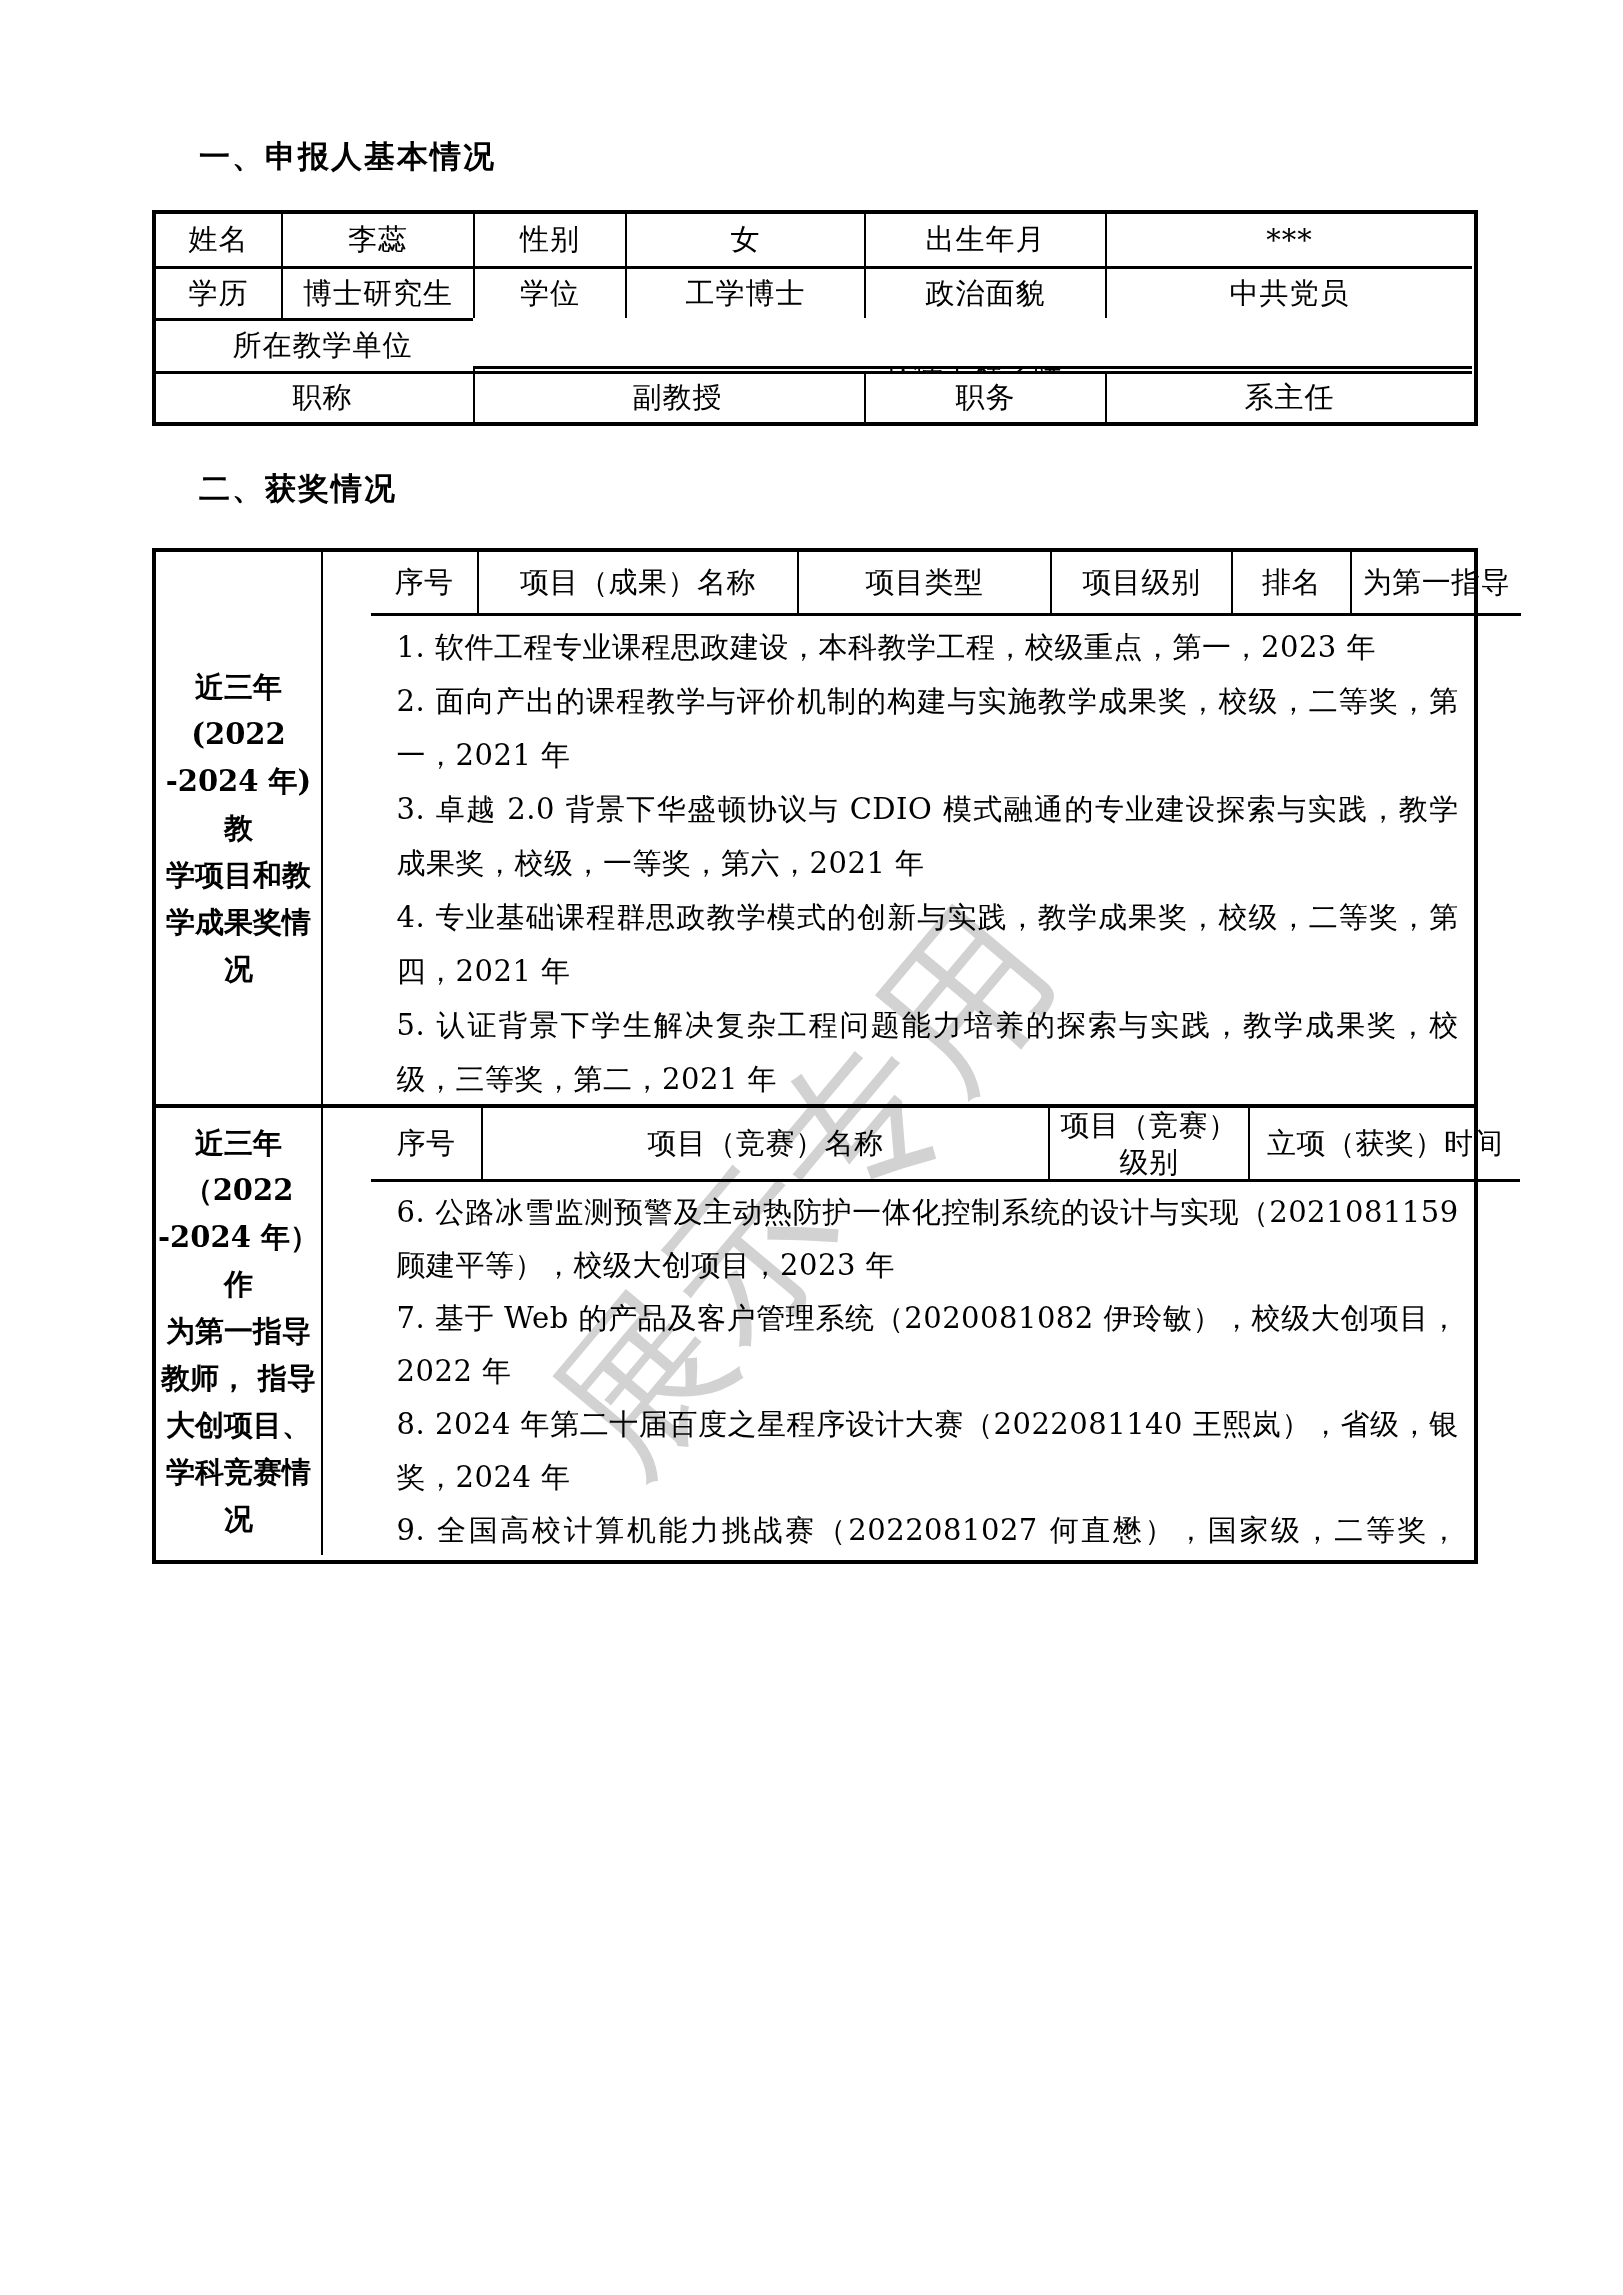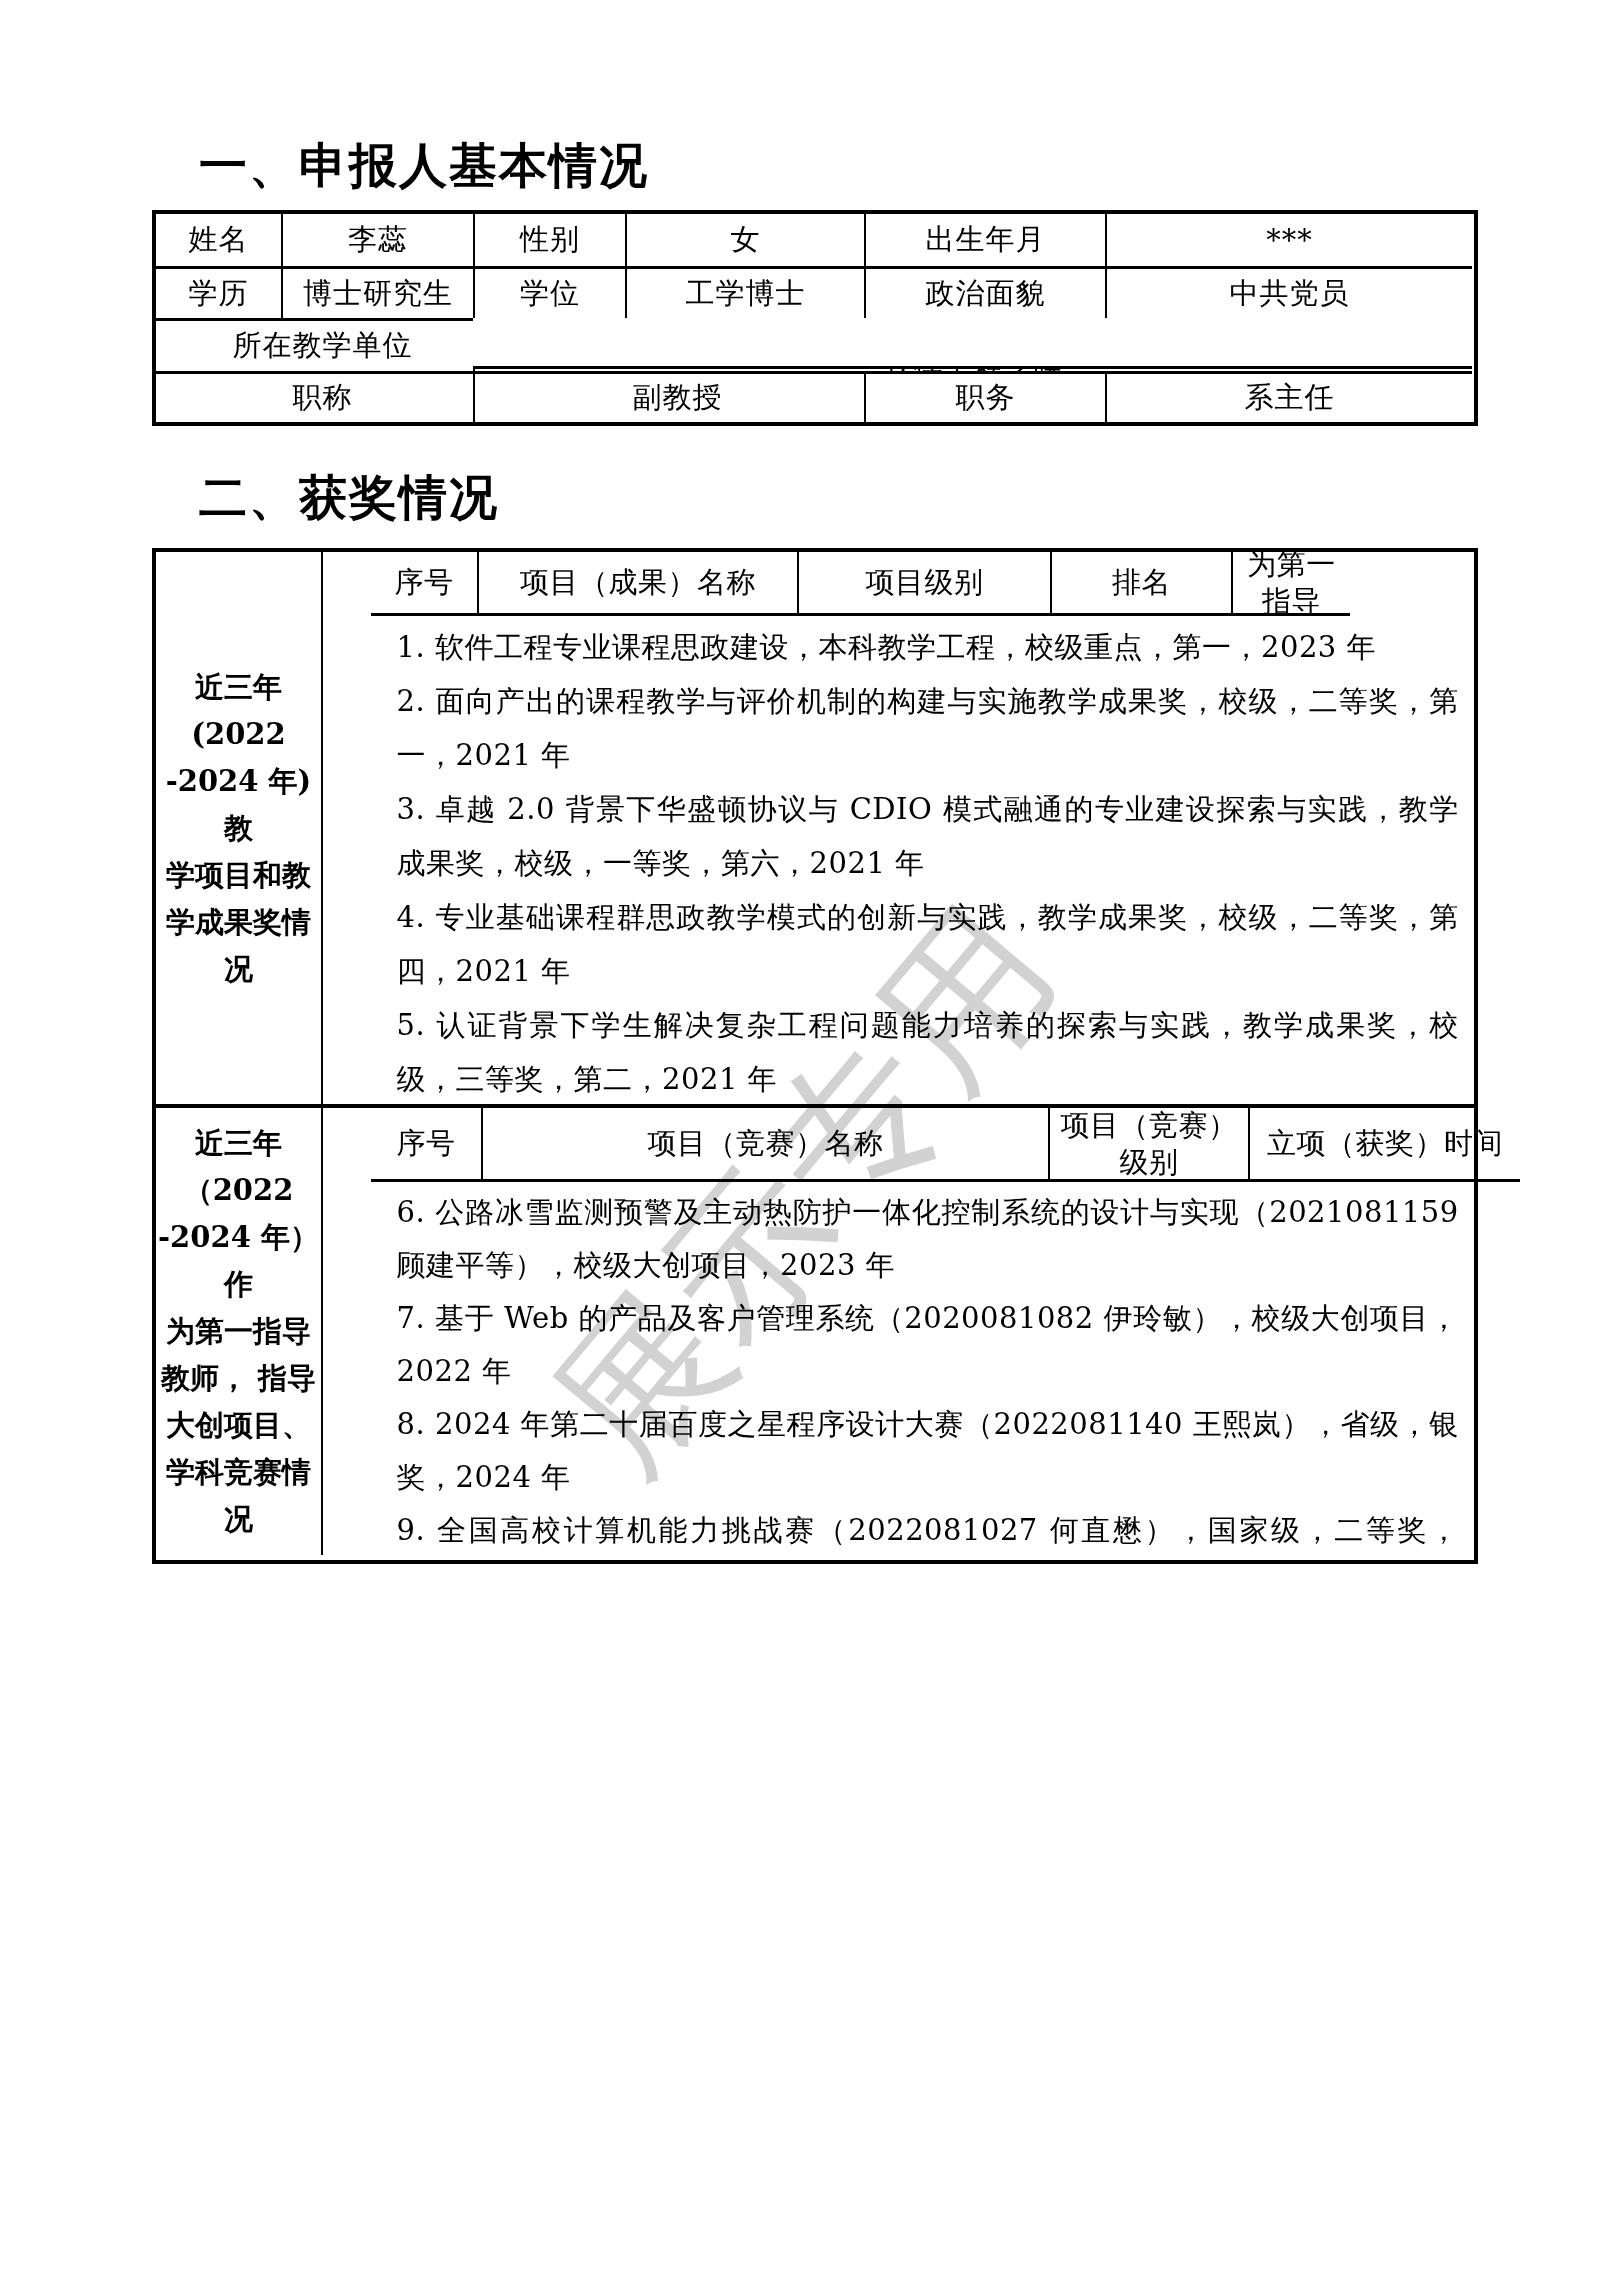--- a/index.html
+++ b/index.html
@@ -24,21 +24,21 @@
     transform:rotate(-50deg);
     z-index:0;
     white-space:nowrap;
     user-select:none;
   }
   .content{position:relative;z-index:1;}
   
   .sec-title{
     position:absolute;
     left:199px;
-    font-size:48px;
+    font-size:31px;
     font-weight:bold;
     line-height:1.1;
     letter-spacing:2px;
   }
   #title1{top:139px;}
   #title2{top:471px;}
   
   .t1{
     position:absolute;left:152px;top:210px;
     width:1326px;box-sizing:border-box;
@@ -155,20 +155,21 @@
         <div class="sidebar">近三年
 (2022
 -2024 年)教
 学项目和教
 学成果奖情
 况</div>
         <div class="gright">
           <div class="ghead" id="ghead1">
             <div>序号</div>
             <div>项目（成果）名称</div>
+            <div>项目类型</div>
             <div>项目级别</div>
             <div>排名</div>
             <div>为第一指导</div>
           </div>
           <div class="gbody" id="gbody1">
             <p class="item">1. 软件工程专业课程思政建设，本科教学工程，校级重点，第一，2023 年</p>
             <p class="item">2. 面向产出的课程教学与评价机制的构建与实施教学成果奖，校级，二等奖，第一，2021 年</p>
             <p class="item">3. 卓越 2.0 背景下华盛顿协议与 CDIO 模式融通的专业建设探索与实践，教学成果奖，校级，一等奖，第六，2021 年</p>
             <p class="item">4. 专业基础课程群思政教学模式的创新与实践，教学成果奖，校级，二等奖，第四，2021 年</p>
             <p class="item">5. 认证背景下学生解决复杂工程问题能力培养的探索与实践，教学成果奖，校级，三等奖，第二，2021 年</p>

